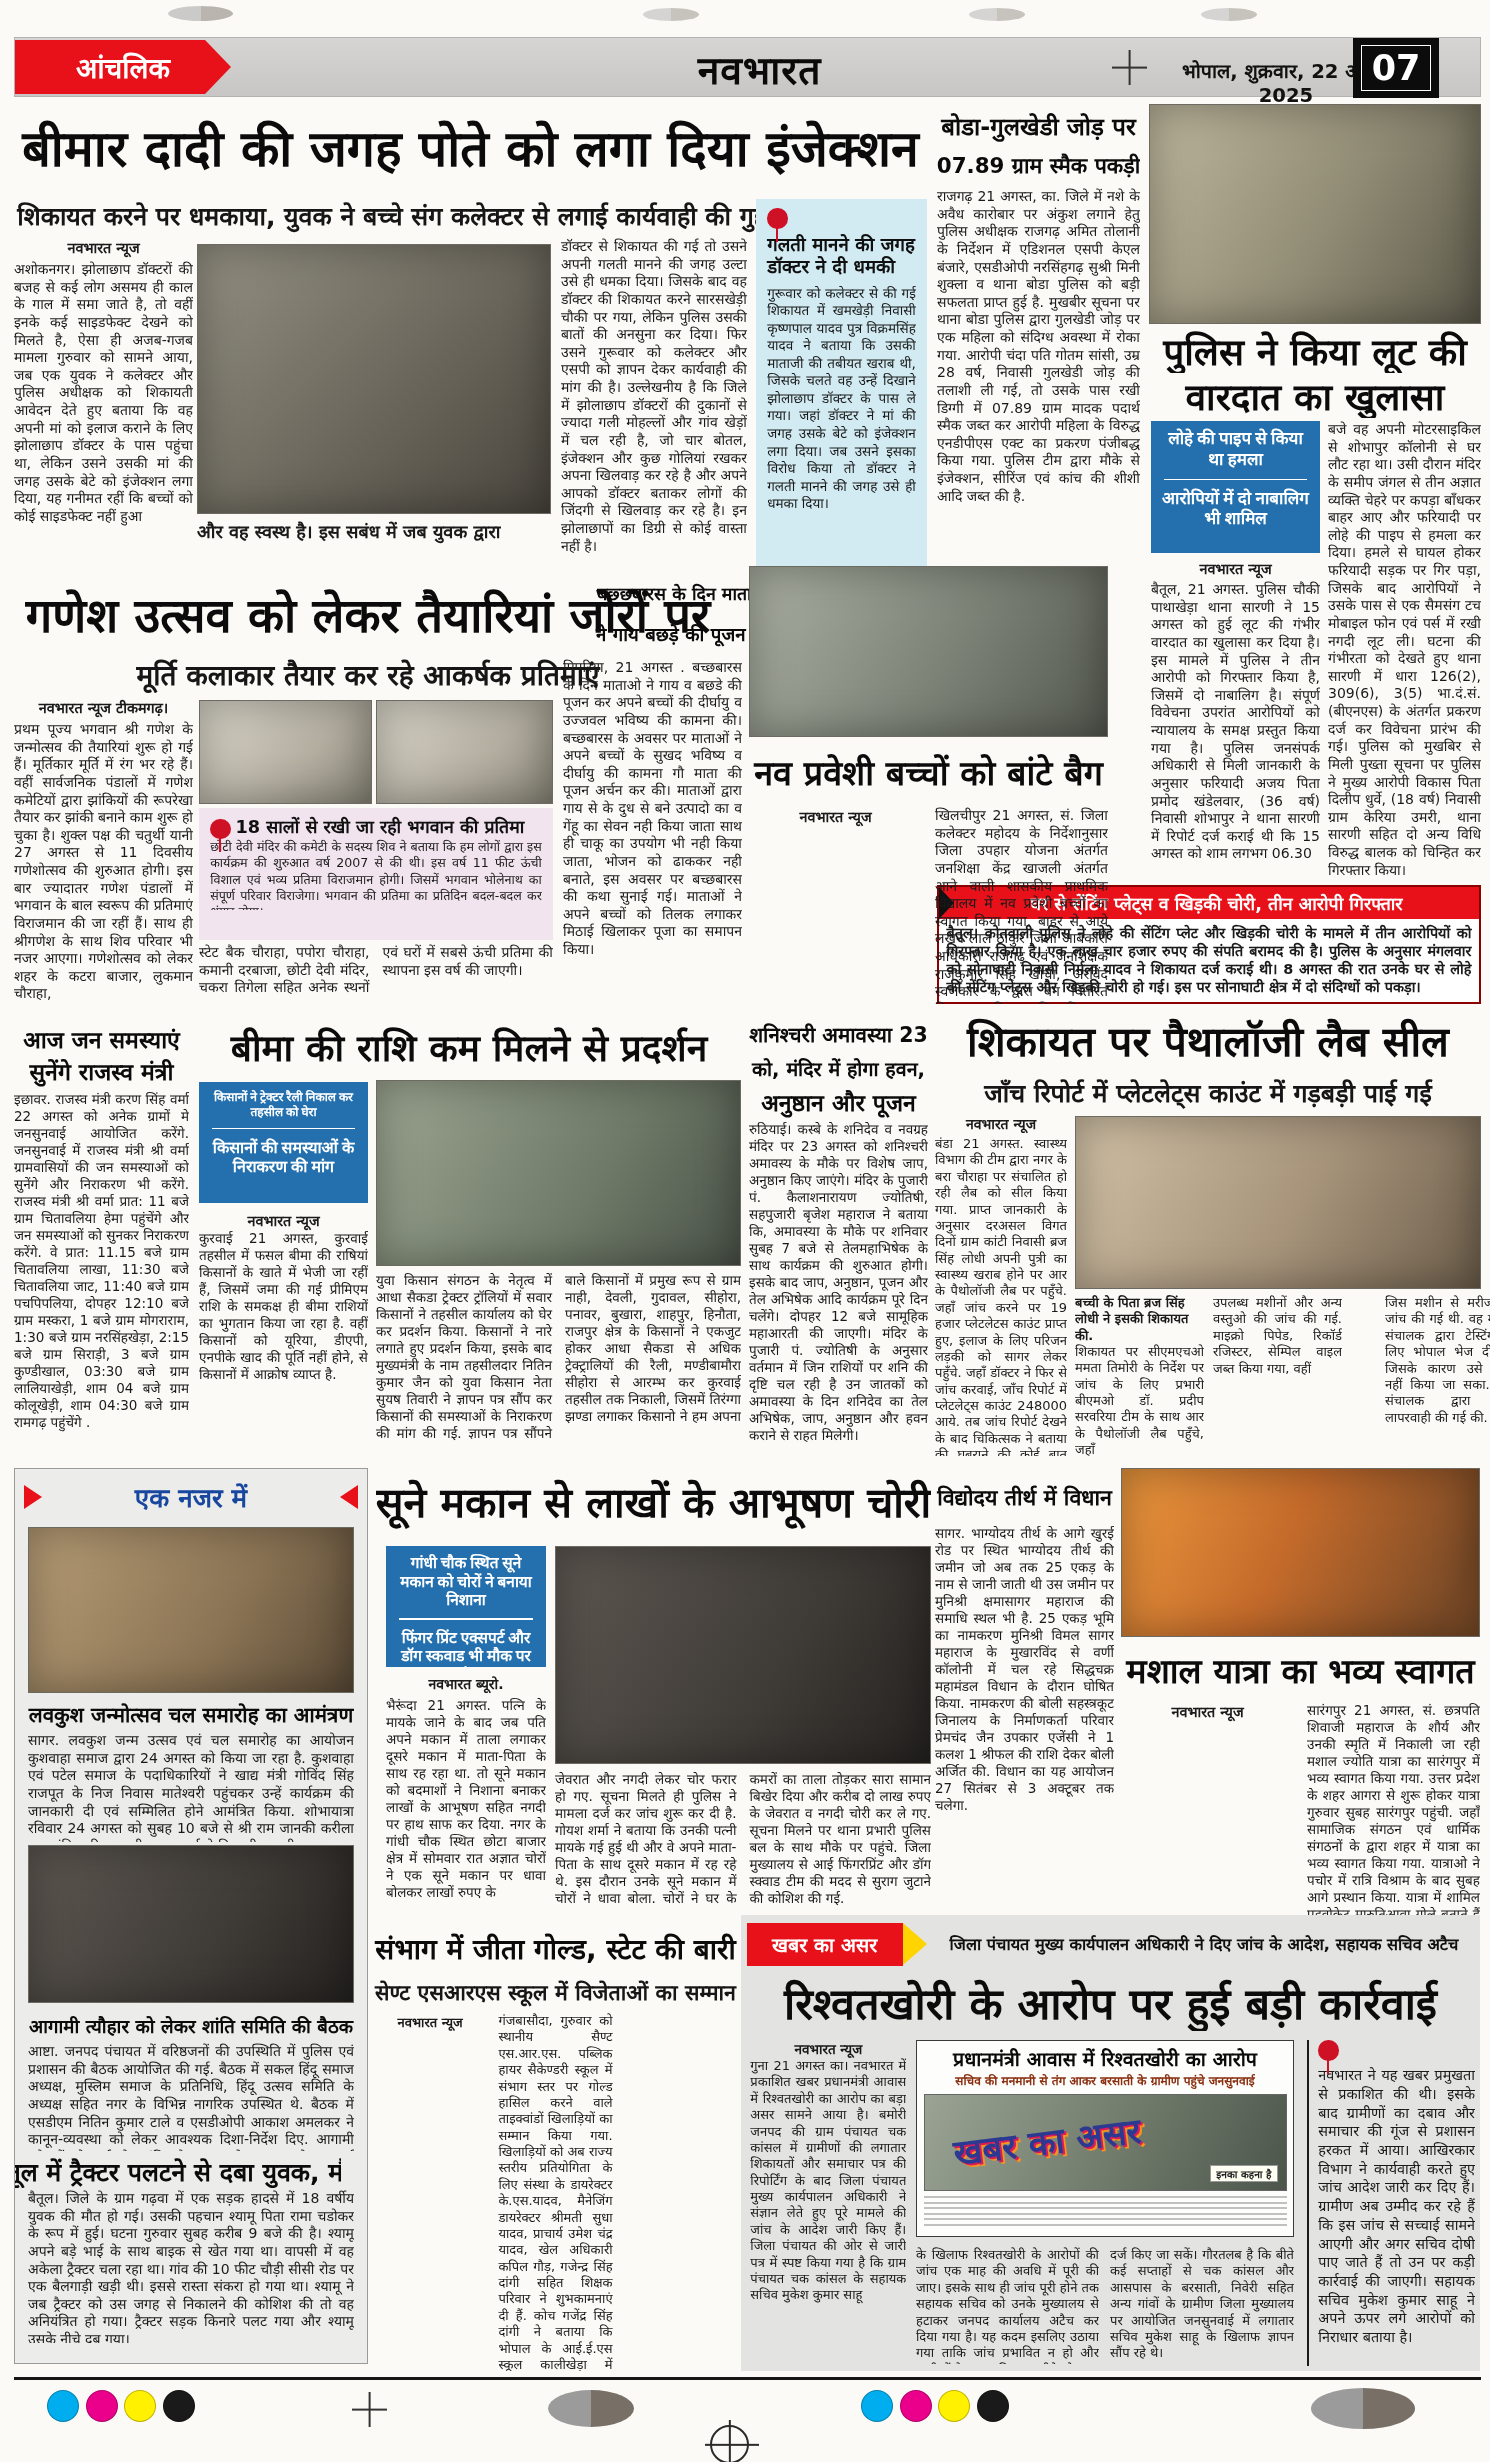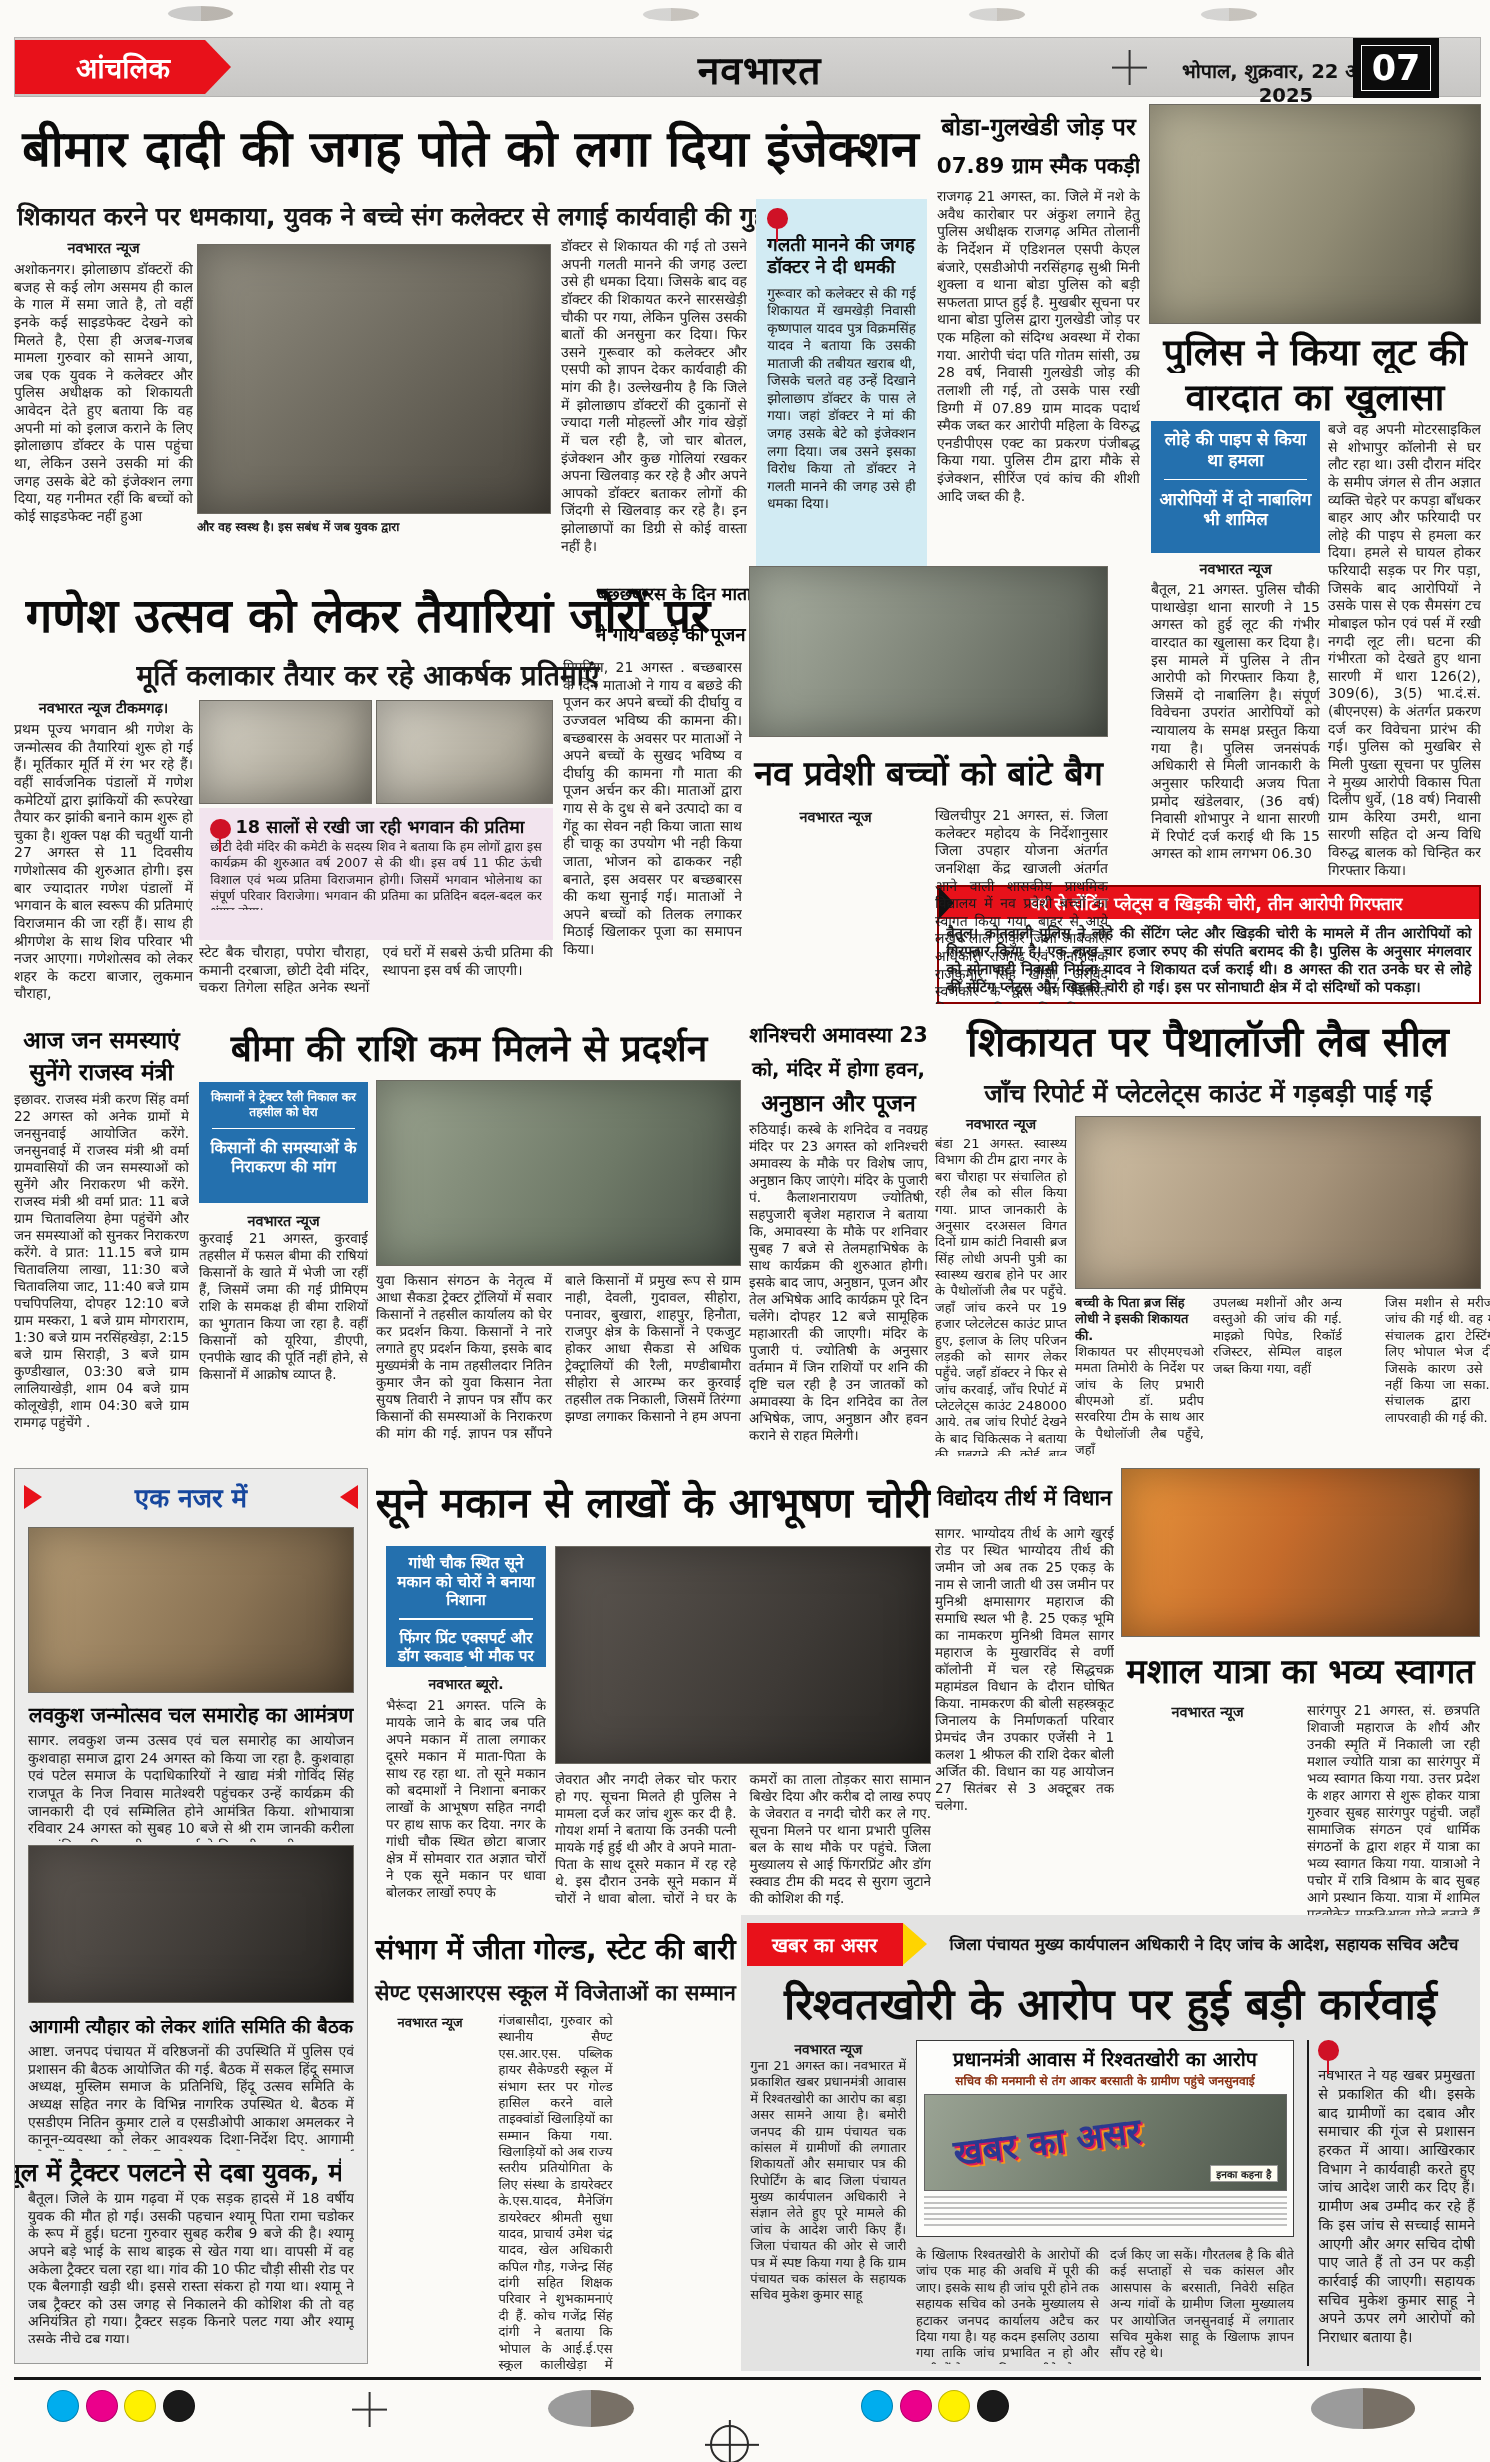--- a/index.html
+++ b/index.html
@@ -21,21 +21,21 @@
   .ph-lab{background:linear-gradient(120deg,#d1c1a6,#a6937a 55%,#6d5e4b);}
   .ph-room{background:linear-gradient(120deg,#b69c75,#8a7354 60%,#5b4b37);}
   .ph-dark{background:linear-gradient(120deg,#5d5751,#3e3a36 60%,#252320);}
   .ph-torch{background:linear-gradient(115deg,#ea963c,#c56b2b 45%,#7b4b27 90%);}
   .qbox{padding:9.3px 11.2px;overflow:hidden;}
   .qicon{display:inline-block;width:20.5px;height:20.5px;border-radius:50%;background:#cf1126;position:relative;vertical-align:middle;}
   .qicon::after{content:"";position:absolute;left:8.4px;top:18.6px;width:2.8px;height:15px;background:#cf1126;}
   .qtitle{font-weight:800;font-size:18.6px;line-height:1.15;margin:5.6px 0 7.5px 0;color:#101010;}
   .qtext{font-size:13.5px;line-height:1.3;text-align:justify;}
   .ibox{background:#2470ae;color:#fff;text-align:center;font-weight:700;overflow:hidden;}
-  .ibox .lab{padding:8.4px 7.5px;font-size:17px;line-height:1.2;}
+  .ibox .lab{padding:8.4px 7.5px;font-size:17px;line-height:1.2;font-family:Liberation Serif, serif;}
   .ibox .div{height:1.9px;background:#fff;margin:0 13px;}
   .cols2{column-count:2;column-gap:13px;}
   .cols3{column-count:3;column-gap:11.2px;}
   .tri-r{width:0;height:0;border-top:12px solid transparent;border-bottom:12px solid transparent;border-left:18.6px solid #e8111a;}
   .tri-l{width:0;height:0;border-top:12px solid transparent;border-bottom:12px solid transparent;border-right:18.6px solid #e8111a;}
   .oval{border-radius:50%;background:linear-gradient(90deg,#9b9b9b 0 50%,#787066 50% 100%);}
   .dot{width:32px;height:32px;border-radius:50%;display:inline-block;margin-right:6.5px;border:0.9px solid rgba(0,0,0,.25);}
   .regc{width:39px;height:39px;border:2.3px solid #2b2b2b;border-radius:50%;position:relative;}
   .regc::before{content:"";position:absolute;left:50%;top:-7.5px;width:2.3px;height:54px;background:#2b2b2b;transform:translateX(-50%);}
   .regc::after{content:"";position:absolute;top:50%;left:-7.5px;height:2.3px;width:54px;background:#2b2b2b;transform:translateY(-50%);}
@@ -66,21 +66,21 @@
     <div class="abs ctr" style="left:1338px;top:0;width:86px;height:60px;background:#0c0c0c;border:2.8px solid #0c0c0c;">
       <span style="border:1.9px solid #fff;padding:1.9px 9.3px;color:#fff;font-size:35px;font-weight:800;">07</span>
     </div>
   </div>
 
   <div class="abs ctr hl fit" style="left: 14px; top: 104px; width: 913px; height: 86px; font-size: 50px; white-space: nowrap;">बीमार दादी की जगह पोते को लगा दिया इंजेक्शन</div>
   <div class="abs ctr sub fit" style="left: 14px; top: 196px; width: 773px; height: 37px; font-size: 25px; white-space: nowrap;">शिकायत करने पर धमकाया,  युवक ने बच्चे संग कलेक्टर से लगाई कार्यवाही की गुहार</div>
   <div class="abs byline" style="left:14px;top:238px;width:179px;">नवभारत न्यूज</div>
   <div class="abs body" style="left:14px;top:261px;width:179px;height:313px;">अशोकनगर। झोलाछाप डॉक्टरों की बजह से कई लोग असमय ही काल के गाल में समा जाते है, तो वहीं इनके कई साइडफेक्ट देखने को मिलते है, ऐसा ही अजब-गजब मामला गुरुवार को सामने आया, जब एक युवक ने कलेक्टर और पुलिस अधीक्षक को शिकायती आवेदन देते हुए बताया कि वह अपनी मां को इलाज कराने के लिए झोलाछाप डॉक्टर के पास पहुंचा था, लेकिन उसने उसकी मां की जगह उसके बेटे को इंजेक्शन लगा दिया, यह गनीमत रहीं कि बच्चों को कोई साइडफेक्ट नहीं हुआ</div>
   <div class="abs ph ph-doctor" style="left:197px;top:244px;width:354px;height:270px;"></div>
-  <div class="abs" style="left:197px;top:520px;width:354px;height:52px;font-size:12px;font-weight:600;line-height:1.3;overflow:hidden;">और वह स्वस्थ है।  इस सबंध में जब युवक द्वारा</div>
+  <div class="abs" style="left:197px;top:520px;width:354px;height:52px;font-size:18px;font-weight:600;line-height:1.3;overflow:hidden;">और वह स्वस्थ है।  इस सबंध में जब युवक द्वारा</div>
   <div class="abs body" style="left:561px;top:238px;width:186px;height:335px;">डॉक्टर से शिकायत की गई तो उसने अपनी गलती मानने की जगह उल्टा उसे ही धमका दिया। जिसके बाद वह डॉक्टर की शिकायत करने सारसखेड़ी चौकी पर गया, लेकिन पुलिस उसकी बातों की अनसुना कर दिया। फिर उसने गुरूवार को कलेक्टर और एसपी को ज्ञापन देकर कार्यवाही की मांग की है। उल्लेखनीय है कि जिले में झोलाछाप डॉक्टरों की दुकानों से ज्यादा गली मोहल्लों और गांव खेड़ों में चल रही है, जो चार बोतल, इंजेक्शन और कुछ गोलियां रखकर अपना खिलवाड़ कर रहे है और अपने आपको डॉक्टर बताकर लोगों की जिंदगी से खिलवाड़ कर रहे है। इन झोलाछापों का डिग्री से कोई वास्ता नहीं है।</div>
   <div class="abs qbox" style="left:756px;top:199px;width:171px;height:374px;background:#d2ebf3;">
     <span class="qicon"></span>
     <div class="qtitle">गलती मानने की जगह डॉक्टर ने दी धमकी</div>
     <div class="qtext" style="height:251px;overflow:hidden;">गुरूवार को कलेक्टर से की गई शिकायत में खमखेड़ी निवासी कृष्णपाल यादव पुत्र विक्रमसिंह यादव ने बताया कि उसकी माताजी की तबीयत खराब थी, जिसके चलते वह उन्हें दिखाने झोलाछाप डॉक्टर के पास ले गया। जहां डॉक्टर ने मां की जगह उसके बेटे को इंजेक्शन लगा दिया। जब उसने इसका विरोध किया तो डॉक्टर ने गलती मानने की जगह उसे ही धमका दिया।</div>
   </div>
 
   <div class="abs" style="left:937px;top:106px;width:203px;height:78px;">
     <div class="ctr hl fit" style="width: 100%; height: 39px; font-size: 24px; white-space: nowrap;">बोडा-गुलखेडी जोड़ पर</div>
     <div class="ctr hl fit" style="width: 100%; height: 39px; font-size: 21.4px; white-space: nowrap;">07.89 ग्राम स्मैक पकड़ी</div>

